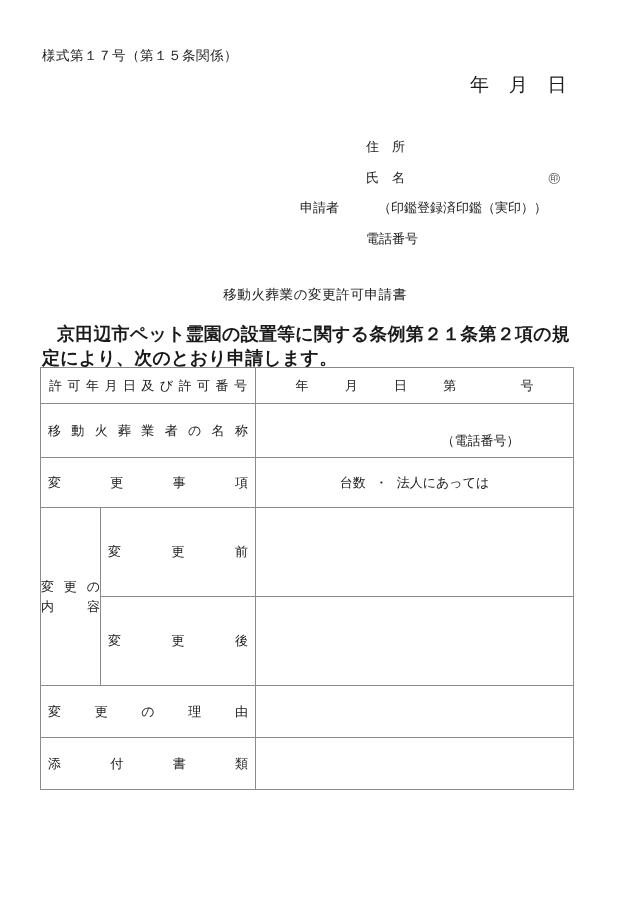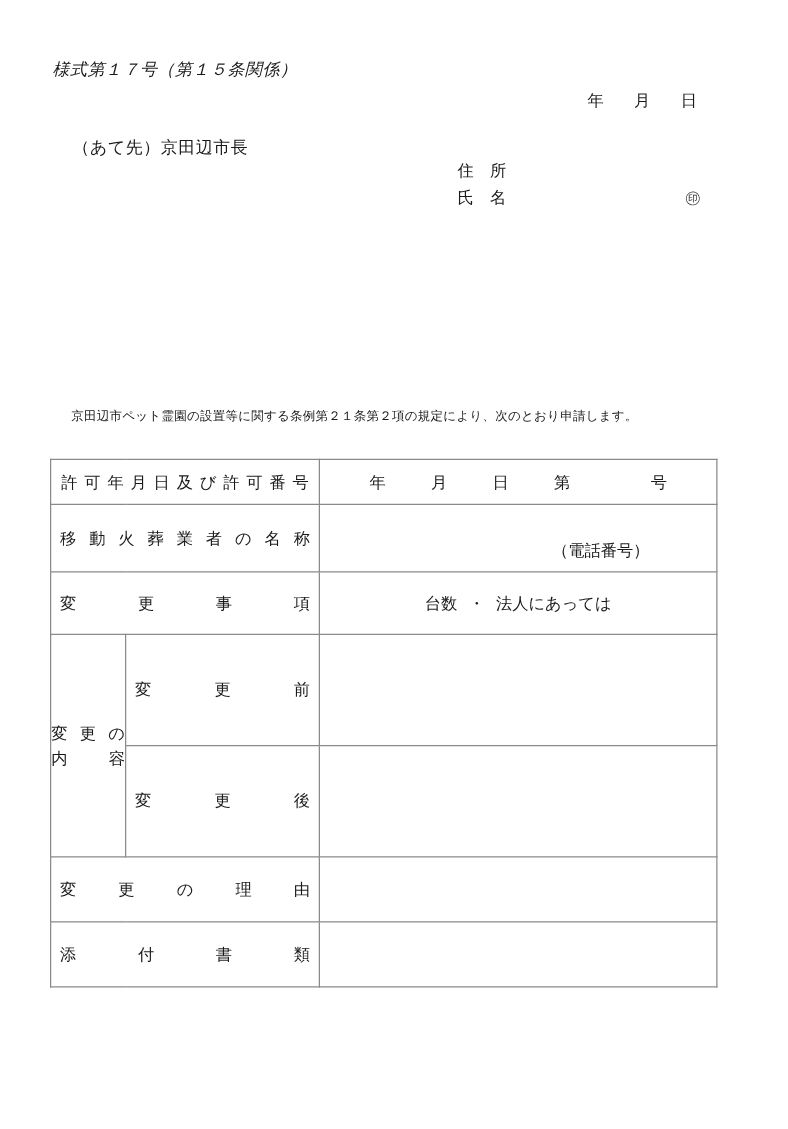--- a/index.html
+++ b/index.html
@@ -23,28 +23,27 @@
   }
 
   
   .form-no {
     position: absolute;
     left: 42px;
     top: 47px;
     font-size: 13.5px;
     letter-spacing: 0.5px;
     white-space: nowrap;
-    font-style: italic;
   }
 
   .date-line {
     position: absolute;
     left: 470px;
     top: 72px;
-    font-size: 13px;
+    font-size: 19px;
     white-space: nowrap;
   }
   .date-line .g { display: inline-block; width: 34px; text-align: left; }
   .date-line .g:last-child { width: auto; }
 
   .addressee {
     position: absolute;
     left: 58px;
     top: 109px;
     font-size: 13.5px;
@@ -53,21 +52,21 @@
   }
 
   
   .applicant-block {
     position: absolute;
     left: 300px;
     top: 127px;
     font-size: 13px;
     line-height: 20.5px;
   }
-  .ab-row { position: relative; height: 20.5px; white-space: nowrap; }
+  .ab-row { position: relative; height: 20.5px; white-space: nowrap; margin-top: 10px; }
   .ab-indent { padding-left: 66px; }
   .seal {
     position: absolute;
     left: 248px;
     top: 0;
     font-size: 12.5px;
   }
   .applicant-word {
     position: absolute;
     left: 0;
@@ -88,24 +87,25 @@
     font-size: 13.5px;
     letter-spacing: 0.6px;
   }
 
   
   .body-para {
     position: absolute;
     left: 42px;
     top: 322px;
     width: 536px;
-    font-size: 10px;
+    font-size: 18px;
     line-height: 24px;
     text-indent: 15px;
     letter-spacing: 0.2px;
+    font-weight: bold;
   }
 
   
   .form-table {
     position: absolute;
     left: 40px;
     top: 367px;
     width: 533px;
     border-collapse: collapse;
     table-layout: fixed;
@@ -193,32 +193,39 @@
 <div class="page">
 
   <div class="form-no">様式第１７号（第１５条関係）</div>
 
   <div class="date-line">
     <span class="g">年</span>
     <span class="g">月</span>
     <span class="g">日</span>
   </div>
 
-  <div class="addressee">（あて先）京田辺市長</div>
 
   <div class="applicant-block">
     <div class="ab-row">
       <span class="ab-indent">住　所</span>
     </div>
     <div class="ab-row">
       <span class="ab-indent">氏　名</span>
       <span class="seal">㊞</span>
     </div>
+    <div class="ab-row">
+      <span class="applicant-word">申請者</span>
+      <span class="paren-note" style="padding-left:78px;">（印鑑登録済印鑑（実印））</span>
+    </div>
+    <div class="ab-row">
+      <span class="ab-indent">電話番号</span>
+    </div>
   </div>
 
+  <div class="doc-title">移動火葬業の変更許可申請書</div>
 
   <div class="body-para">京田辺市ペット霊園の設置等に関する条例第２１条第２項の規定により、次のとおり申請します。</div>
 
   <table class="form-table">
     <colgroup>
       <col class="col-label">
       <col class="col-sublbl">
       <col class="col-value">
     </colgroup>
     <tbody>

